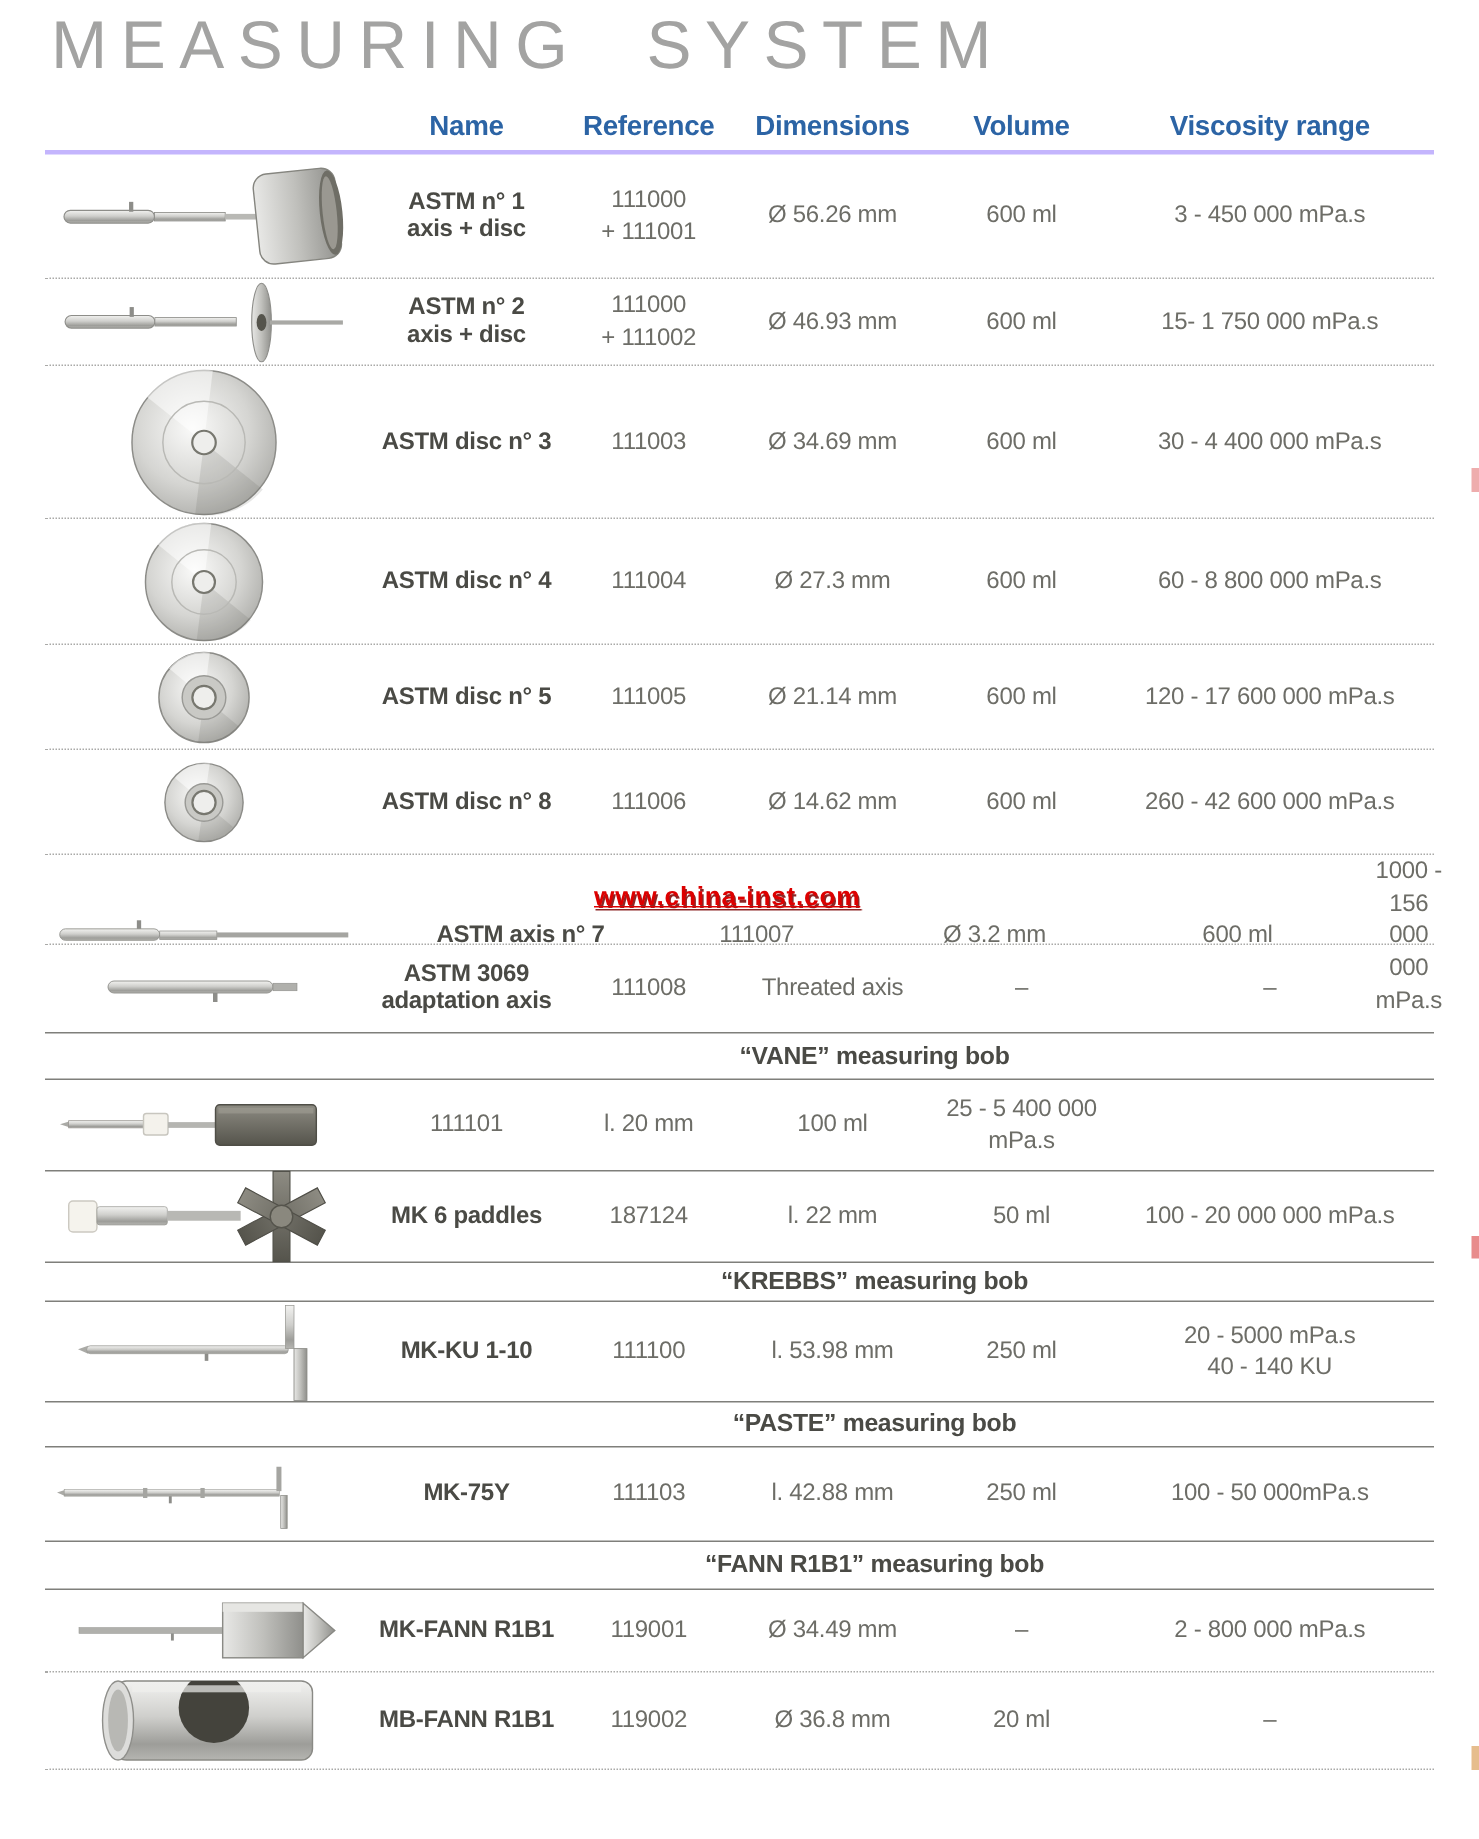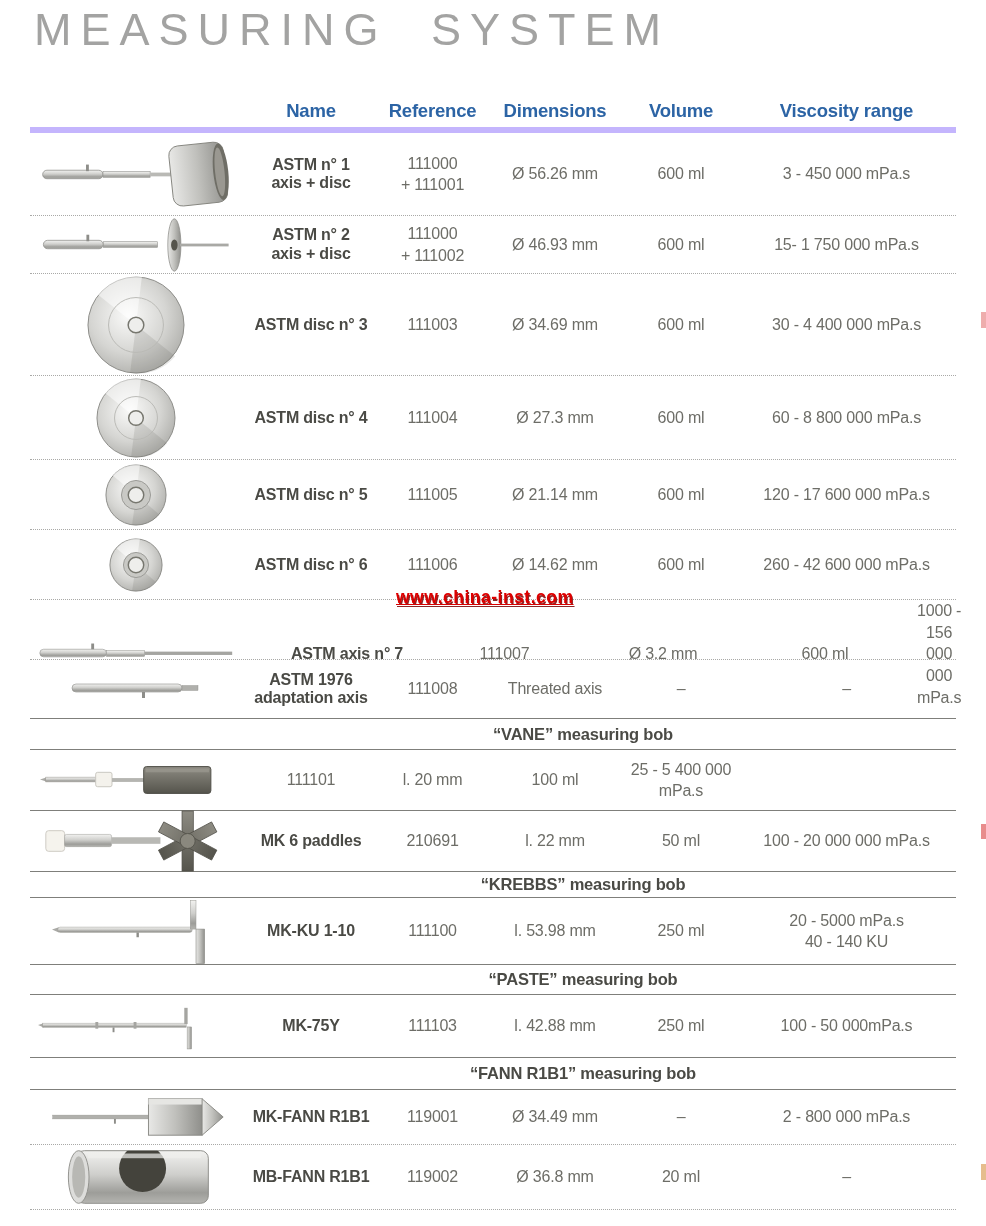--- a/index.html
+++ b/index.html
@@ -18,22 +18,22 @@
   .title{
     margin:6px 13px 0 34px;
     font-size:45px;line-height:1.05;font-weight:400;
     color:#a3a3a2;letter-spacing:9px;word-spacing:22px;
   }
 
   .table{margin:0 30px;width:926px;}
 
   .thead{
     display:grid;grid-template-columns:212px 138px 105px 140px 112px 1fr;
-    height:34px;margin-top:46px;align-items:end;
-    border-bottom:6px solid #c4b5fd;padding-bottom:5px;
+    height:34px;margin-top:16px;align-items:end;
+    border-bottom:3px solid #c4b5fd;padding-bottom:5px;
   }
   .th{ text-align:center;color:var(--blue);font-weight:bold;font-size:18.5px;letter-spacing:-0.2px;}
 
   .row{
     display:grid;grid-template-columns:212px 138px 105px 140px 112px 1fr;
     align-items:center;
   }
   .row.section{display:block;}
   .sep-dotted{border-bottom:1.5px dotted var(--dot);}
   .sep-solid{border-bottom:1.5px solid var(--line);}
@@ -207,21 +207,21 @@
             <span class="icon">
               <svg width="58" height="56" viewBox="0 0 60 58">
                 <circle cx="30" cy="29" r="27" fill="url(#discg)" stroke="#8c8c88"></circle>
                 <path d="M30 29 L10 12 A27 27 0 0 1 34 2 Z" fill="#ffffff" opacity=".5"></path>
                 <path d="M30 29 L50 46 A27 27 0 0 1 26 56 Z" fill="#55554f" opacity=".14"></path>
                 <circle cx="30" cy="29" r="13" fill="#c9c9c5" stroke="#9a9a96"></circle>
                 <circle cx="30" cy="29" r="8" fill="#eeeeec" stroke="#77776f" stroke-width="1.5"></circle>
               </svg>
             </span>
           </div>
-    <div class="cell name">ASTM disc n° 6</div>
+    <div class="cell name">ASTM disc n° 8</div>
     <div class="cell val">111006</div>
     <div class="cell val">Ø 14.62 mm</div>
     <div class="cell val">600 ml</div>
     <div class="cell val">260 - 42 600 000 mPa.s</div>
   </div>
         <div class="row sep-dotted" style="height: 60px; gap: 36px;">
     <div class="cell img">
             <span class="icon">
               <svg width="200" height="32" viewBox="0 0 210 32">
                 <rect x="4" y="11" width="70" height="8" rx="4" fill="url(#met)" stroke="#8d8d89" stroke-width=".6"></rect>
@@ -240,21 +240,21 @@
         <div class="row sep-solid" style="height: 59px;">
     <div class="cell img">
             <span class="icon">
               <svg width="145" height="28" viewBox="0 0 145 28">
                 <rect x="8" y="9" width="110" height="8" rx="4" fill="url(#met)" stroke="#8d8d89" stroke-width=".6"></rect>
                 <rect x="118" y="10.5" width="16" height="5" fill="#b0b0ac" stroke="#8d8d89" stroke-width=".4"></rect>
                 <rect x="78" y="17" width="3" height="6" fill="#8d8d89"></rect>
               </svg>
             </span>
           </div>
-    <div class="cell name">ASTM 1976
+    <div class="cell name">ASTM 3069
 adaptation axis</div>
     <div class="cell val">111008</div>
     <div class="cell val">Threated axis</div>
     <div class="cell val">–</div>
     <div class="cell val">–</div>
   </div>
         <div class="row section sep-solid" style="height: 31px;">
     <div class="section-title">“VANE” measuring bob</div>
   </div>
         <div class="row sep-solid" style="height: 61px;">
@@ -283,21 +283,21 @@
                 <rect x="24" y="26" width="50" height="13" rx="2" fill="url(#met)" stroke="#979792" stroke-width=".5"></rect>
                 <rect x="74" y="29" width="52" height="7" fill="#b8b8b4"></rect>
                 <rect x="149" y="1" width="12" height="64" fill="url(#dark)" stroke="#504f48" stroke-width=".8"></rect>
                 <rect x="149" y="1" width="12" height="64" fill="url(#dark)" stroke="#504f48" stroke-width=".8" transform="rotate(62 155 33)"></rect>
                 <rect x="149" y="1" width="12" height="64" fill="url(#dark)" stroke="#504f48" stroke-width=".8" transform="rotate(-62 155 33)"></rect>
                 <circle cx="155" cy="33" r="8" fill="#8a887e" stroke="#55544c"></circle>
               </svg>
             </span>
           </div>
     <div class="cell name">MK 6 paddles</div>
-    <div class="cell val">210691</div>
+    <div class="cell val">187124</div>
     <div class="cell val">l. 22 mm</div>
     <div class="cell val">50 ml</div>
     <div class="cell val">100 - 20 000 000 mPa.s</div>
   </div>
         <div class="row section sep-solid" style="height: 26px;">
     <div class="section-title">“KREBBS” measuring bob</div>
   </div>
         <div class="row sep-solid" style="height: 67px;">
     <div class="cell img">
             <span class="icon">

